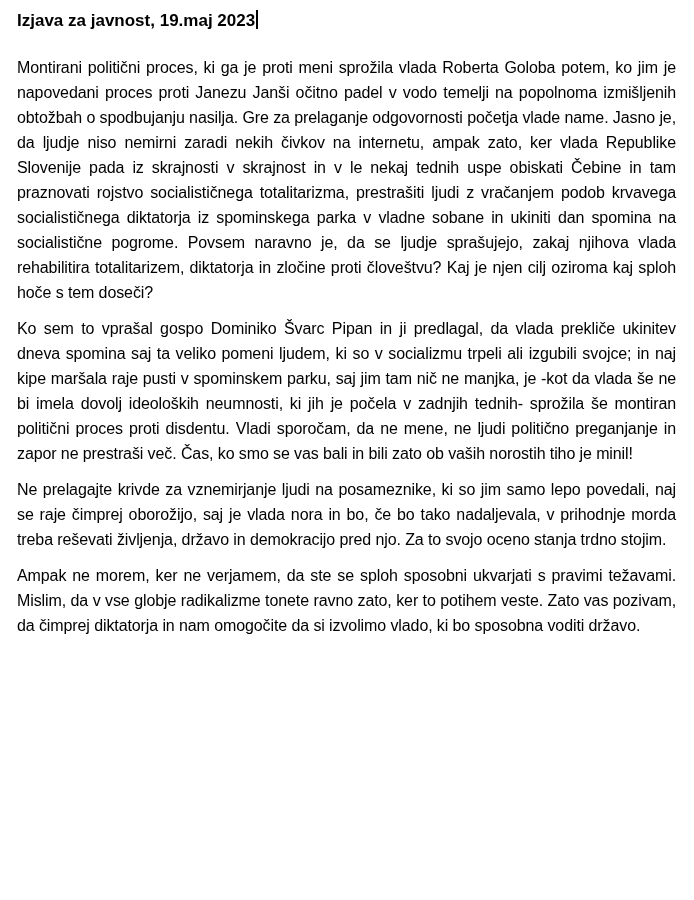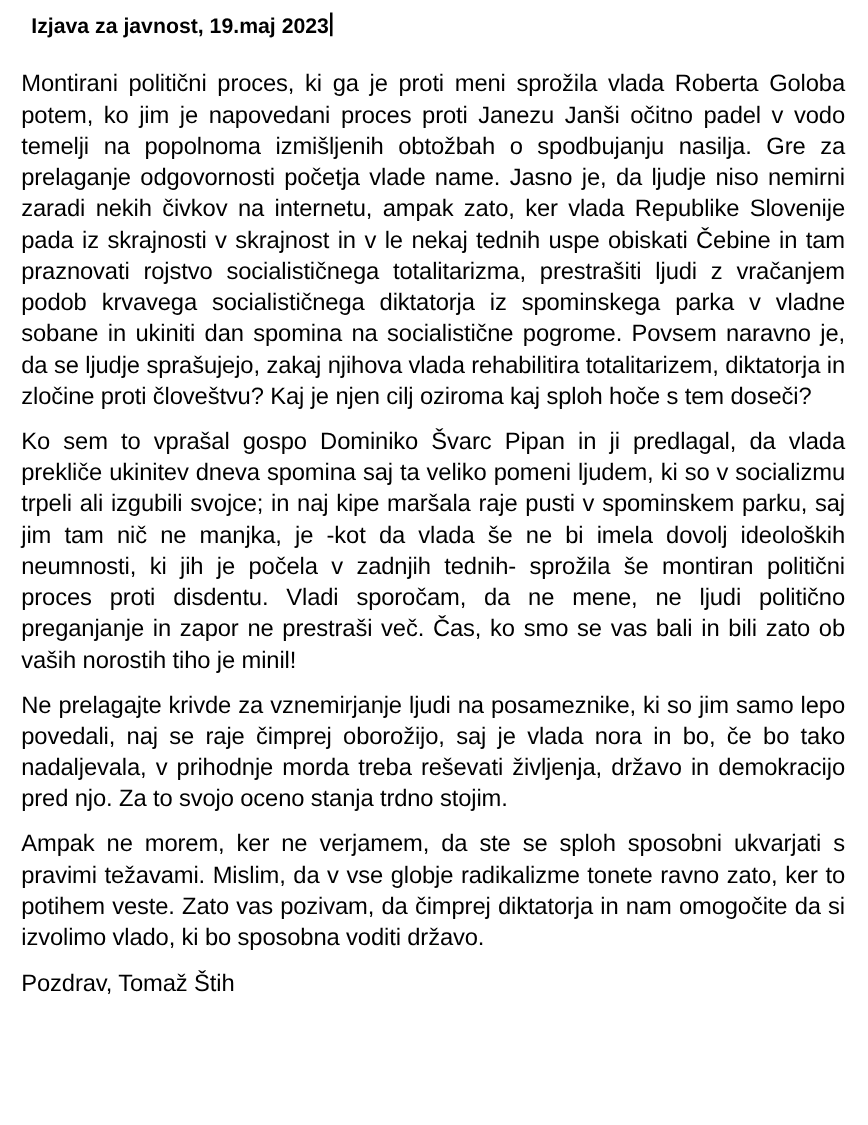--- a/index.html
+++ b/index.html
@@ -14,34 +14,34 @@
     background: #ffffff;
     color: #000000;
     font-family: "Liberation Sans", sans-serif;
     padding: 9px 18px 0 17px;
     overflow: hidden;
   }
   .doc-title {
     font-size: 17px;
     font-weight: 700;
     line-height: 24px;
-    margin: 0 0 22px 8px;
+    margin: 0 0 22px 0;
     text-align: left;
     white-space: nowrap;
   }
   .caret {
     display: inline-block;
     width: 2px;
     height: 19px;
     background: #000000;
     vertical-align: -3px;
     margin-left: 1px;
   }
   .para {
-    font-size: 19px;
+    font-size: 16px;
     line-height: 25px;
     text-align: justify;
     margin: 0 0 11px 0;
     letter-spacing: -0.1px;
   }
   .signature {
     text-align: left;
     margin-top: 12px;
     margin-bottom: 0;
   }
@@ -55,15 +55,14 @@
 
   <p class="para">Montirani politični proces, ki ga je proti meni sprožila vlada Roberta Goloba potem, ko jim je napovedani proces proti Janezu Janši očitno padel v vodo temelji na popolnoma izmišljenih obtožbah o spodbujanju nasilja. Gre za prelaganje odgovornosti početja vlade name. Jasno je, da ljudje niso nemirni zaradi nekih čivkov na internetu, ampak zato, ker vlada Republike Slovenije pada iz skrajnosti v skrajnost in v le nekaj tednih uspe obiskati Čebine in tam praznovati rojstvo socialističnega totalitarizma, prestrašiti ljudi z vračanjem podob krvavega socialističnega diktatorja iz spominskega parka v vladne sobane in ukiniti dan spomina na socialistične pogrome. Povsem naravno je, da se ljudje sprašujejo, zakaj njihova vlada rehabilitira totalitarizem, diktatorja in zločine proti človeštvu? Kaj je njen cilj oziroma kaj sploh hoče s tem doseči?</p>
 
   <p class="para">Ko sem to vprašal gospo Dominiko Švarc Pipan in ji predlagal, da vlada prekliče ukinitev dneva spomina saj ta veliko pomeni ljudem, ki so v socializmu trpeli ali izgubili svojce; in naj kipe maršala raje pusti v spominskem parku, saj jim tam nič ne manjka, je -kot da vlada še ne bi imela dovolj ideoloških neumnosti, ki jih je počela v zadnjih tednih- sprožila še montiran politični proces proti disdentu. Vladi sporočam, da ne mene, ne ljudi politično preganjanje in zapor ne prestraši več. Čas, ko smo se vas bali in bili zato ob vaših norostih tiho je minil!</p>
 
   <p class="para">Ne prelagajte krivde za vznemirjanje ljudi na posameznike, ki so jim  samo lepo povedali, naj se raje čimprej oborožijo, saj je vlada nora in bo, če bo tako nadaljevala, v prihodnje morda treba reševati življenja, državo in demokracijo pred njo. Za to svojo oceno stanja trdno stojim.</p>
 
 
   <p class="para">Ampak ne morem, ker ne verjamem, da ste se sploh sposobni ukvarjati s pravimi težavami. Mislim, da v vse globje radikalizme tonete ravno zato, ker to potihem veste. Zato vas pozivam, da čimprej diktatorja in nam omogočite da si izvolimo vlado, ki bo sposobna voditi državo.</p>
 
-  <p class="para signature">Pozdrav, Tomaž Štih</p>
 
 </div>
 
 </body></html>

